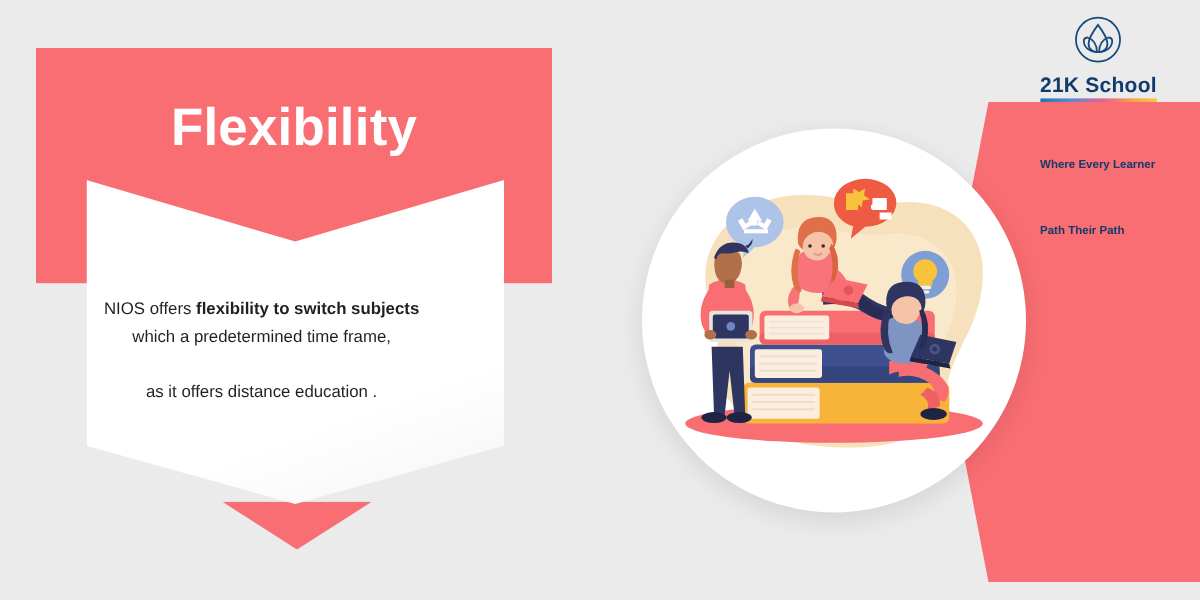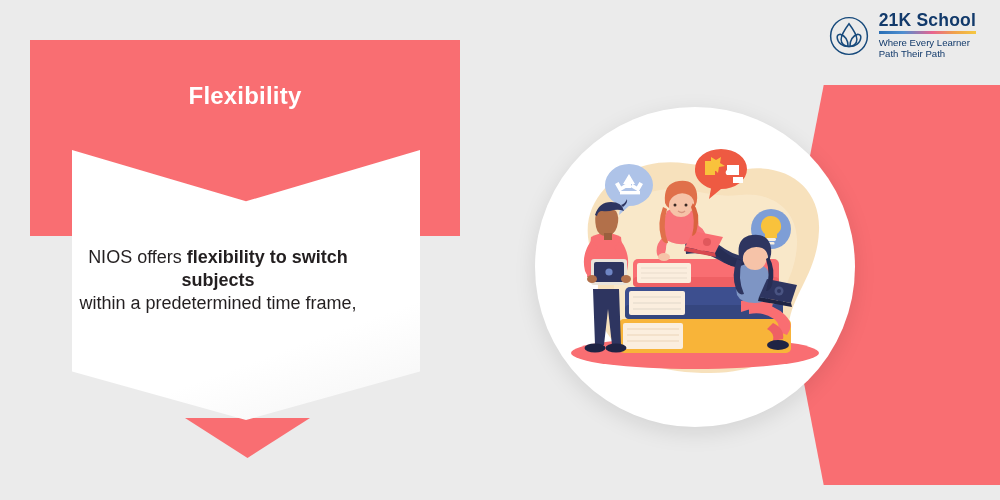--- a/index.html
+++ b/index.html
@@ -32,75 +32,76 @@
   
   .white-card{
     position:absolute;left:72px;top:150px;width:348px;height:270px;
     background:linear-gradient(160deg,#ffffff 0%,#ffffff 70%,#f4f4f4 100%);
     clip-path:polygon(0% 0%, 50% 19%, 100% 0%, 100% 82%, 50% 100%, 0% 82%);
     filter:drop-shadow(2px 4px 5px rgba(0,0,0,.16));
   }
   .card-text{
     position:absolute;left:72px;top:246px;width:292px;
     text-align:center;color:#231f20;
-    font-size:18px;line-height:23px;
+    font-size:14px;line-height:23px;
   }
   .card-text b{font-weight:700;}
 
   
   .title{
     position:absolute;left:30px;top:82px;width:430px;
     text-align:center;color:#ffffff;
-    font-size:24px;font-weight:700;letter-spacing:.2px;
+    font-size:44px;font-weight:700;letter-spacing:.2px;
   }
 
   
   .circle{
     position:absolute;left:535px;top:107px;width:320px;height:320px;
     border-radius:50%;background:#ffffff;
     box-shadow:0 6px 22px rgba(0,0,0,.10);
     overflow:hidden;
   }
   .circle svg{display:block;width:100%;height:100%;}
 
   
   .logo{
-    position:absolute;right:24px;top:12px;
-    display:flex;align-items:center;gap:9px;
+    position:absolute;right:36px;top:12px;
+    display:flex;align-items:center;gap:9px;flex-direction:column;
   }
   .logo-mark{width:42px;height:42px;flex:none;}
   .logo-text{display:flex;flex-direction:column;line-height:1;}
   .logo-name{
     font-size:17.5px;font-weight:700;color:#123a6b;letter-spacing:.2px;
   }
   .logo-rule{
     height:2.5px;width:100%;margin:1.5px 0 3px 0;
     background:linear-gradient(90deg,#2a6fb5 0%,#4f8fd0 25%,#e8638f 55%,#f0a24a 78%,#f5c842 100%);
   }
   .logo-tag{
-    font-size:9.6px;font-weight:400;color:#123a6b;line-height:11.5px;
+    font-size:9.6px;font-weight:700;color:#123a6b;line-height:11.5px;margin-top:44px;
   }
 </style>
 </head>
 <body>
 
 <div class="stage">
 
   <div class="coral-right"></div>
 
   <div class="coral-left"></div>
   <div class="coral-tri-bottom"></div>
 
   <div class="title">Flexibility</div>
 
   <div class="white-card"></div>
   <div class="card-text">
     <span><span>NIOS offers </span><b>flexibility to switch subjects</b></span><br>
-    <span>within a predetermined time frame,</span><br>
+    <span>which a predetermined time frame,</span><br>
     <br>
+    <span>as it offers distance education .</span>
   </div>
 
   <div class="circle">
     <svg viewBox="0 0 320 320" xmlns="http://www.w3.org/2000/svg">
 
       <g>
         <path d="M58 150 C40 105 70 68 112 58 C150 49 176 66 212 62 C254 57 286 82 284 124 C282 166 258 186 254 216 C250 250 220 266 176 266 C128 266 92 256 72 226 C54 199 70 182 58 150 Z" fill="#f6dcb0" opacity="0.85"></path>
         <path d="M74 158 C60 120 86 92 120 84 C152 77 174 92 204 88 C238 84 264 104 262 138 C260 172 242 188 238 212 C234 238 210 250 174 250 C134 250 104 242 88 218 C74 197 84 182 74 158 Z" fill="#fae9cd" opacity="0.75"></path>
       </g>
 

